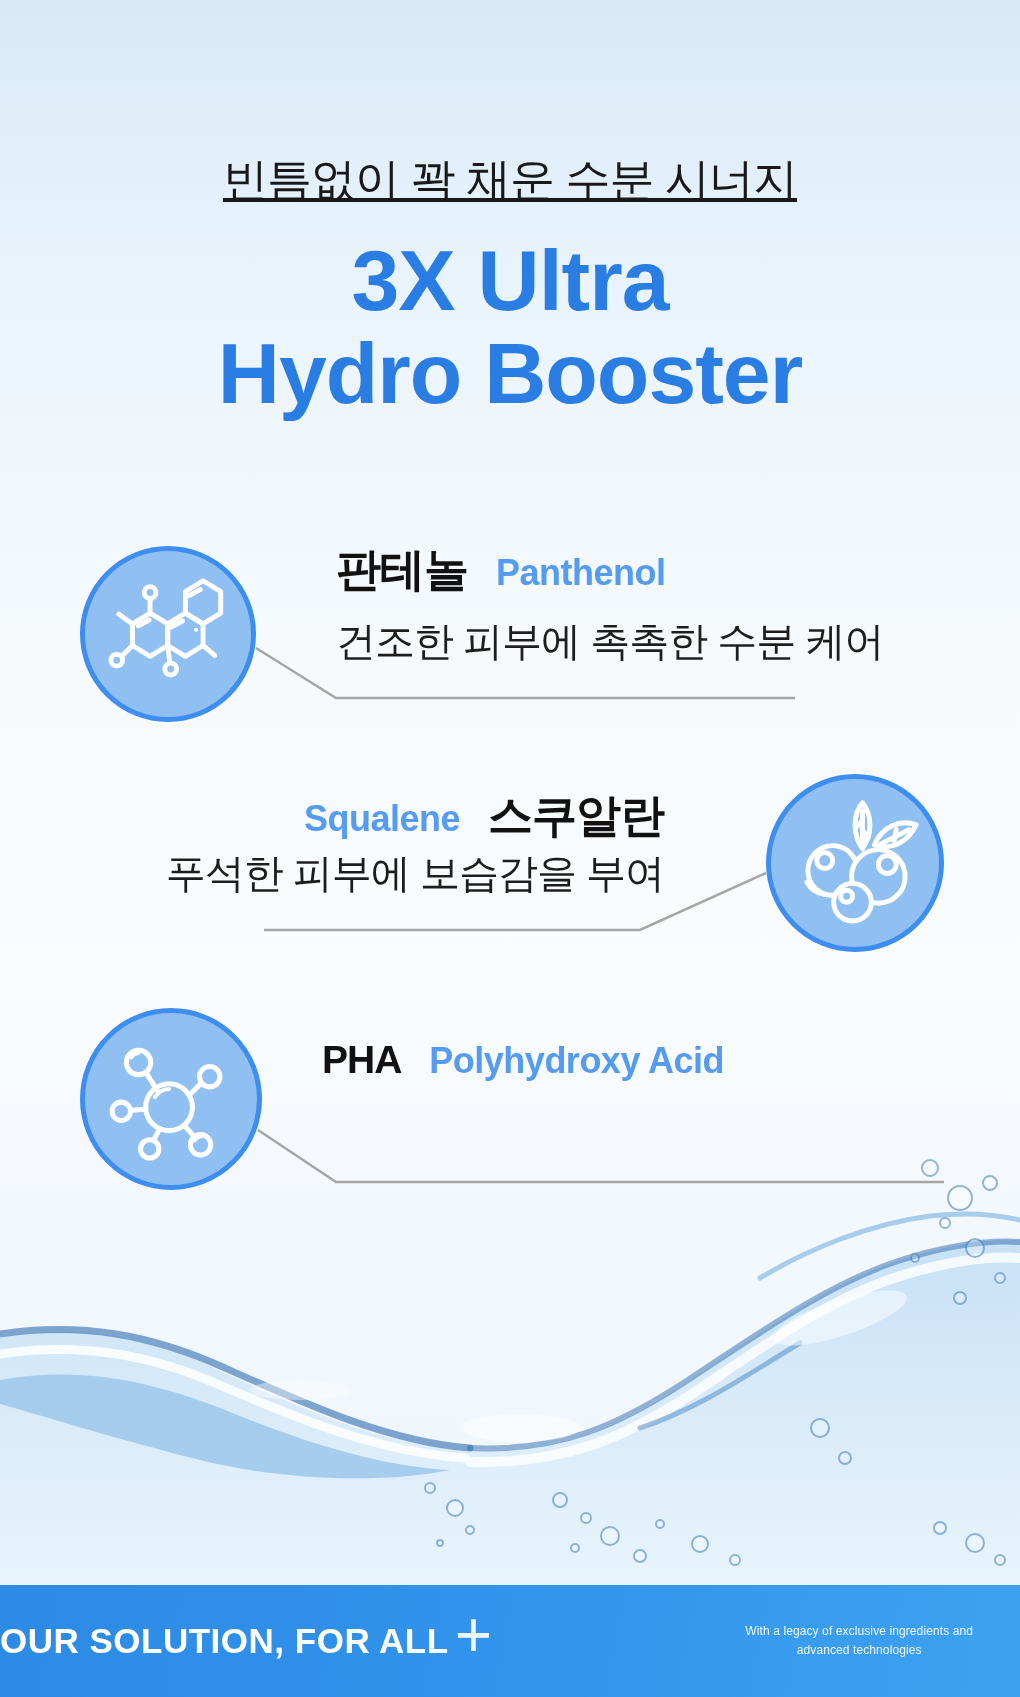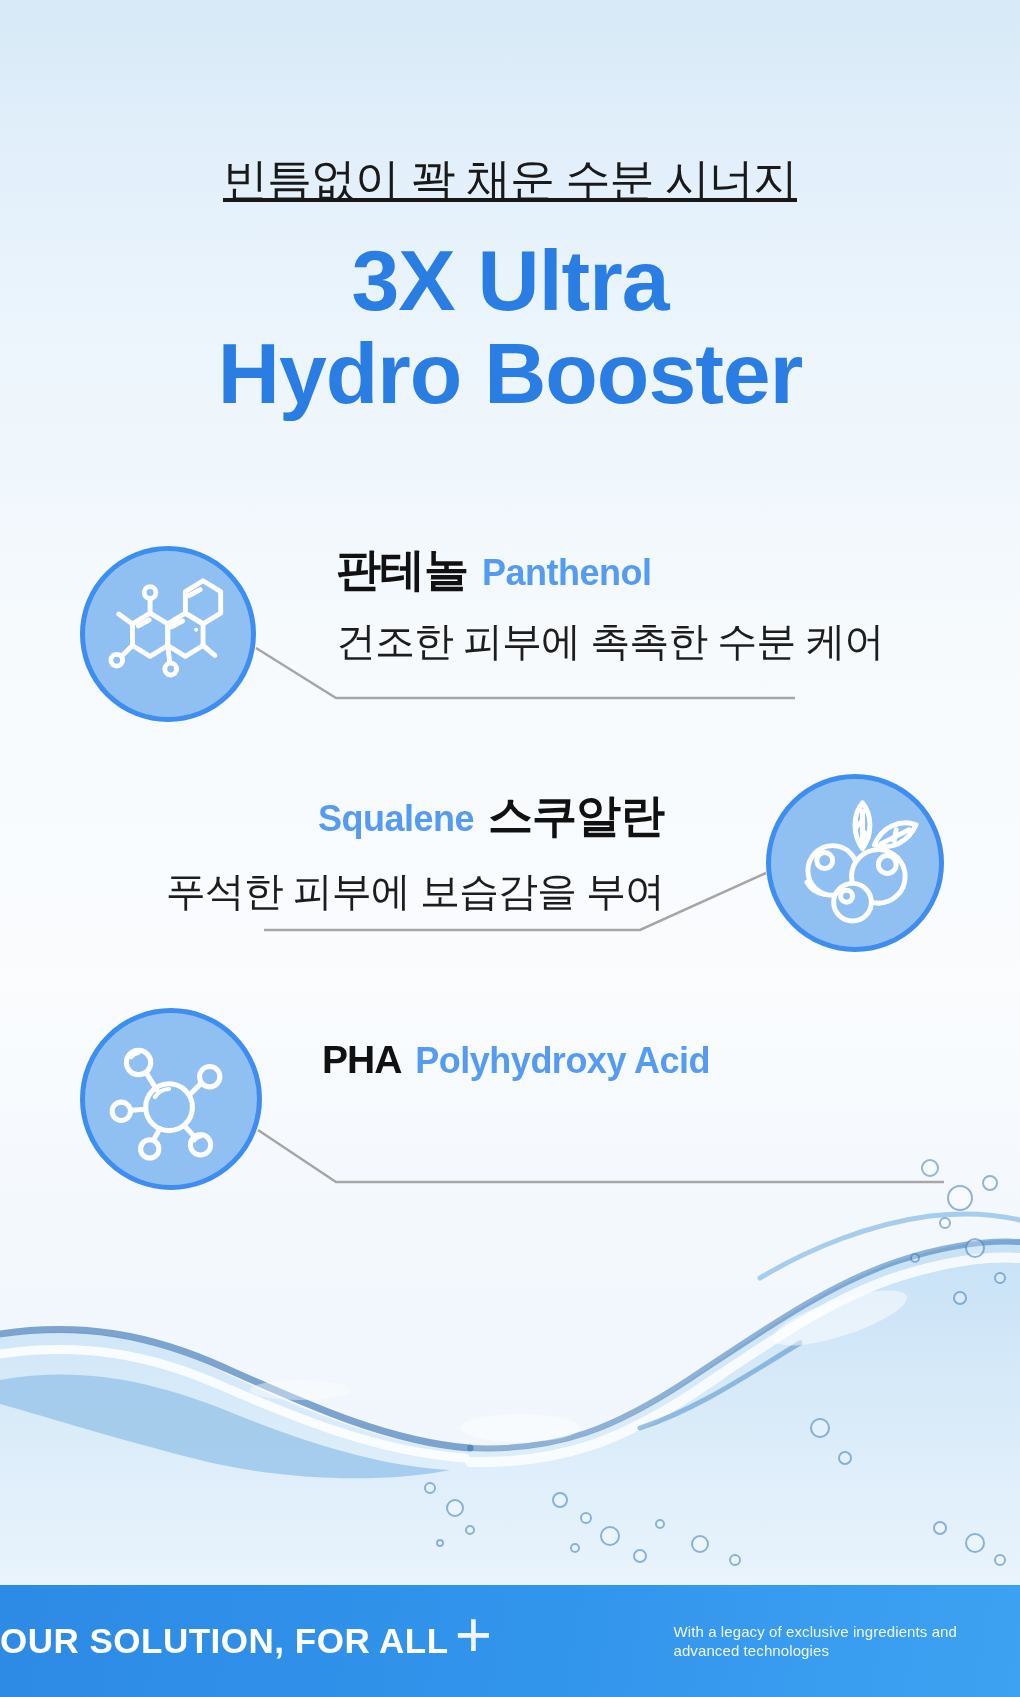--- a/index.html
+++ b/index.html
@@ -22,33 +22,33 @@
     position:absolute; border-radius:50%;
     background:#90bff2; border:5px solid #3e8df0;
     display:flex; align-items:center; justify-content:center;
   }
   .badge svg { width:78%; height:78%; }
   .c1 { left:80px;  top:546px;  width:176px; height:176px; }
   .c2 { left:766px; top:774px;  width:178px; height:178px; }
   .c3 { left:80px;  top:1008px; width:182px; height:182px; }
   
   .sec { position:absolute; }
-  .sec .row { display:flex; align-items:baseline; gap:14px; white-space:nowrap; }
+  .sec .row { display:flex; align-items:baseline; gap:28px; white-space:nowrap; }
   .bold-label { font-weight:700; color:#111111; letter-spacing:-1px; }
   .blue-label { font-weight:600; color:#559bf2; letter-spacing:-0.5px; }
   .desc { font-size:40px; color:#1d1d1d; letter-spacing:-1px; white-space:nowrap; }
   .sec1 { left:336px; top:540px; }
   .sec1 .bold-label { font-size:45px; }
   .sec1 .blue-label { font-size:36px; }
   .sec1 .desc { margin-top:14px; }
   .sec2 { right:356px; top:786px; text-align:right; }
   .sec2 .row { justify-content:flex-end; }
   .sec2 .bold-label { font-size:45px; }
   .sec2 .blue-label { font-size:36px; }
-  .sec2 .desc { margin-top:18px; }
+  .sec2 .desc { }
   .sec3 { left:322px; top:1038px; }
   .sec3 .bold-label { font-size:39px; }
   .sec3 .blue-label { font-size:36px; }
   .sec3 .desc { margin-top:16px; }
   
   .connectors { position:absolute; left:0; top:0; width:1020px; height:1697px; pointer-events:none; }
   
   .water { position:absolute; left:0; top:1128px; width:1020px; height:457px; }
   
   .footer {
@@ -56,21 +56,21 @@
     background:linear-gradient(100deg,#2d8ae5 0%,#3295ec 55%,#3ea2f2 100%);
     display:flex; align-items:center; justify-content:space-between;
   }
   .slogan-wrap { display:flex; align-items:flex-start; }
   .slogan { font-size:35px; font-weight:700; color:#ffffff; letter-spacing:0.5px; line-height:112px; }
   .plus {
     font-size:64px; font-weight:400; color:rgba(255,255,255,0.92);
     line-height:1; position:relative; top:18px; margin-left:6px;
   }
   .tagline {
-    padding-right:63px; text-align:left; font-size:15px; line-height:19px;
+    padding-right:47px; text-align:center; font-size:12px; line-height:19px;
     color:rgba(255,255,255,0.93); letter-spacing:0.1px;
   }
 </style>
 </head>
 <body>
 
 <div class="canvas">
 
   <svg class="water" viewBox="0 0 1020 457" preserveAspectRatio="none">
     <defs>

